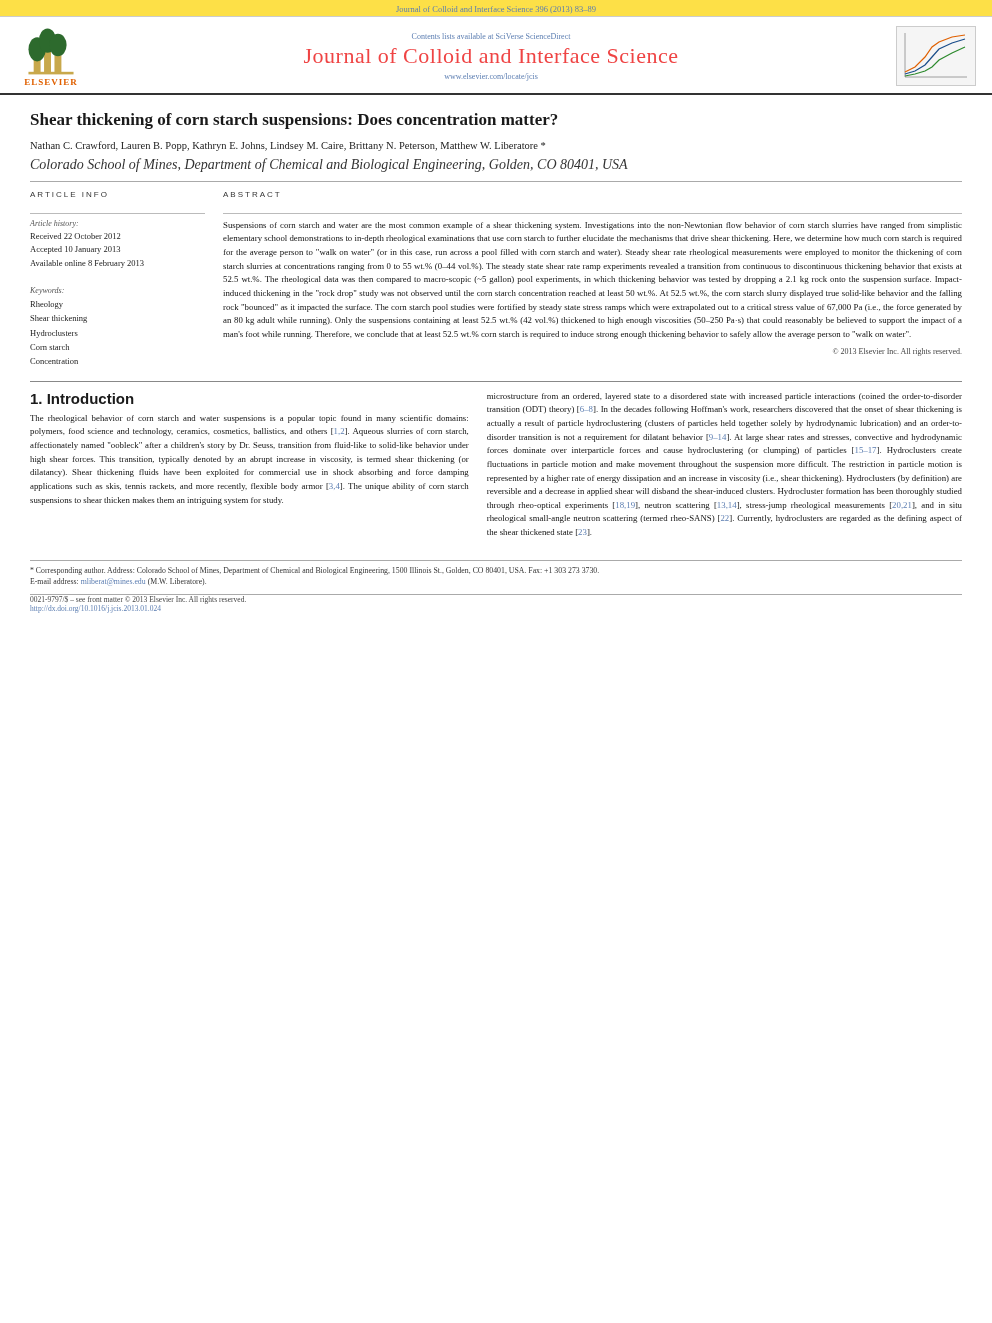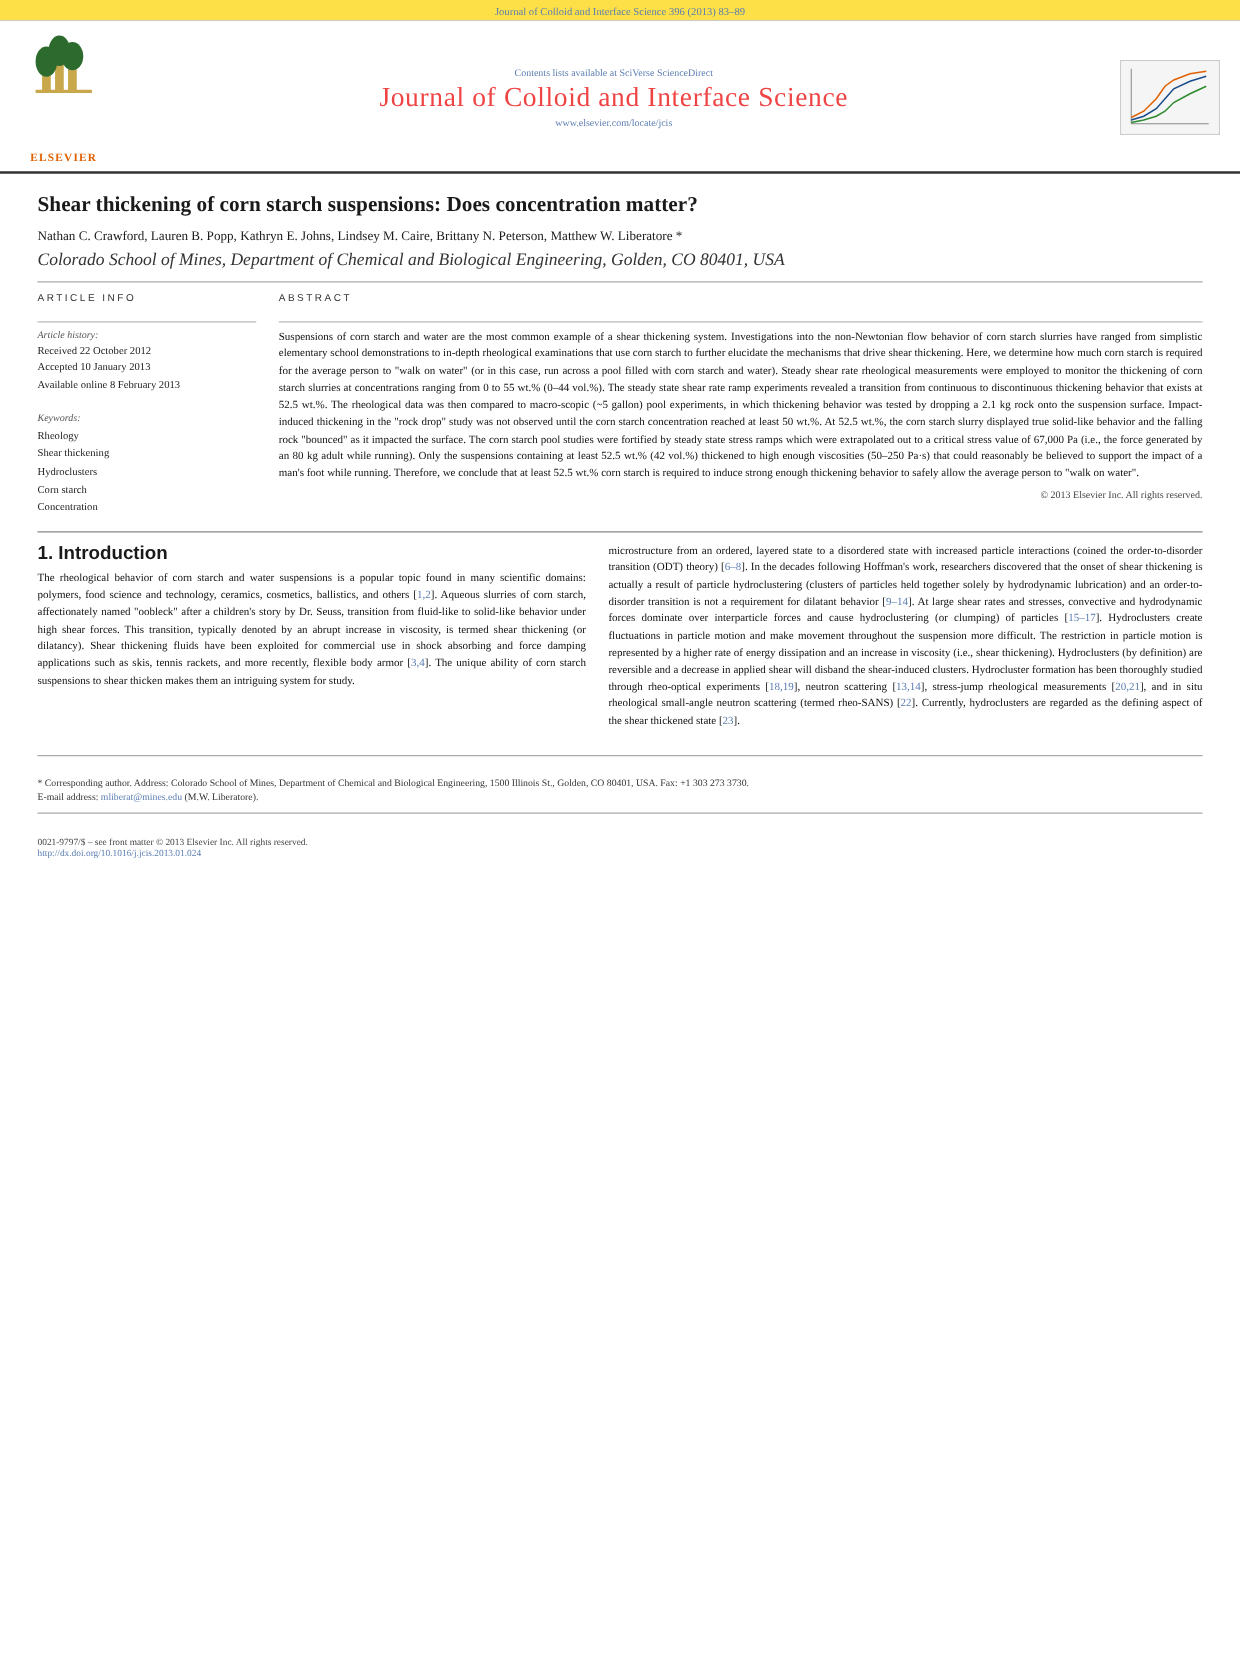--- a/index.html
+++ b/index.html
@@ -26,21 +26,20 @@
       padding: 8px 16px 6px;
       border-bottom: 2px solid #333;
       background: #fff;
     }
     .elsevier-logo {
       width: 70px;
       display: flex;
       flex-direction: column;
       align-items: center;
       margin-right: 14px;
-      gap: 44px;
     }
     .elsevier-logo .logo-tree {
       width: 52px;
       height: 52px;
     }
     .elsevier-logo .logo-text {
       font-size: 9px;
       color: #e06000;
       font-weight: bold;
       letter-spacing: 1px;
@@ -197,31 +196,31 @@
       text-align: justify;
       margin-bottom: 6px;
     }
     .body-text a, .ref-link {
       color: #5b7db1;
       text-decoration: none;
     }
     .footnote-section {
       border-top: 1px solid #aaa;
       margin-top: 14px;
-      padding-top: 16px;
+      padding-top: 4px;
     }
     .footnote-text {
       font-size: 7.8px;
       color: #333;
       line-height: 1.5;
     }
     .footnote-text a { color: #5b7db1; }
     .bottom-bar {
       border-top: 1px solid #aaa;
-      padding-top: 18px;
+      padding-top: 0;
       margin-top: 6px;
       font-size: 7.5px;
       color: #444;
     }
     .bottom-bar a { color: #5b7db1; }
   </style>
 </head>
 <body>
 
 <div class="top-bar">

